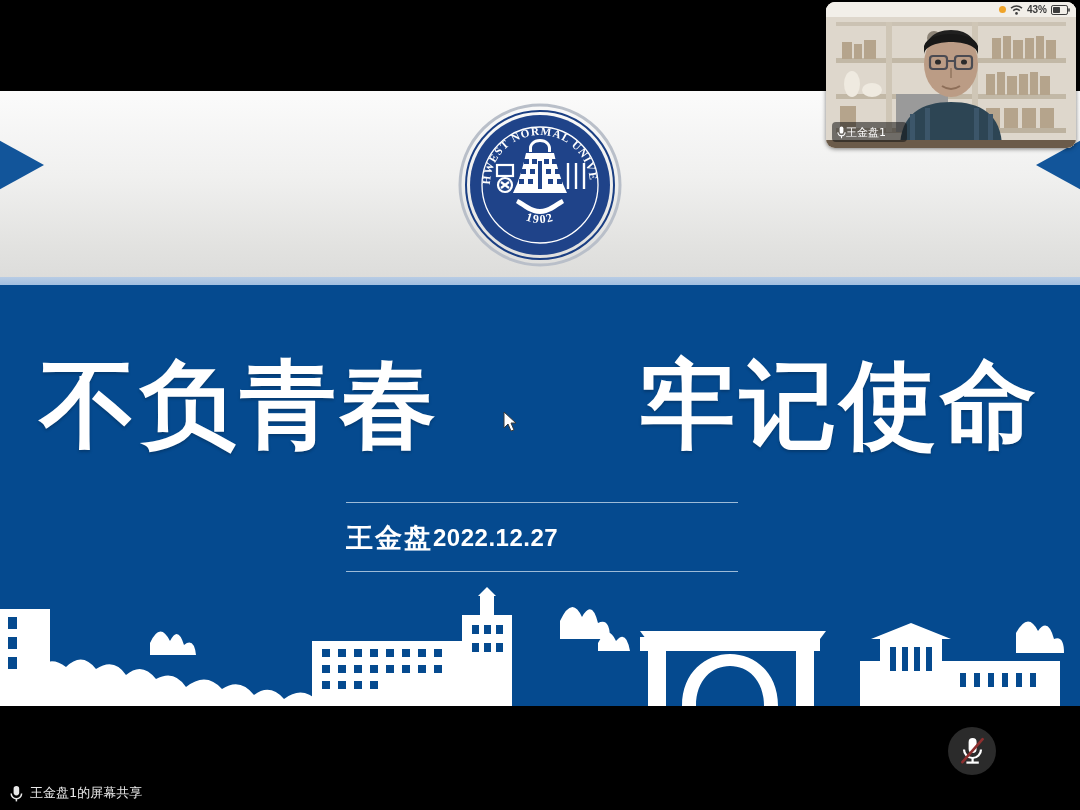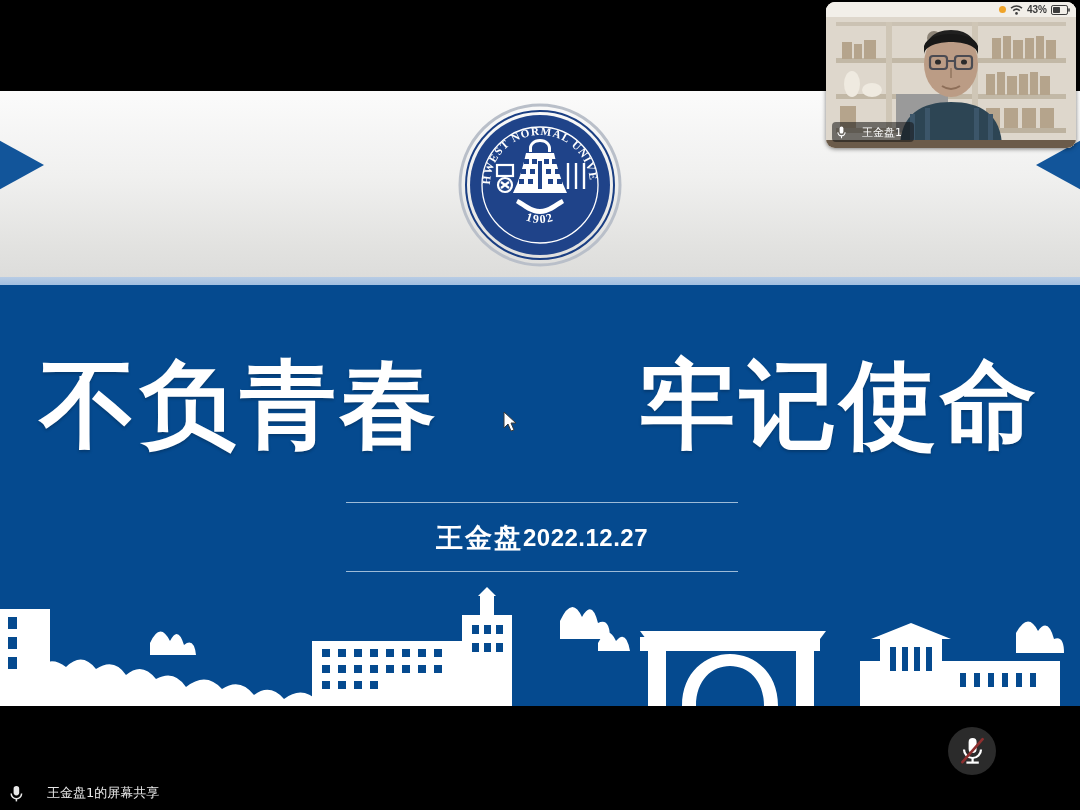--- a/index.html
+++ b/index.html
@@ -112,21 +112,20 @@
     width: 392px;
   }
   .sub-rule {
     height: 1px;
     background: #9dbbd8;
     width: 100%;
   }
   .sub-row {
     display: flex;
     align-items: center;
-    justify-content: center;
     padding: 17px 0 15px 0;
     color: #ffffff;
   }
   .sub-name {
     font-size: 27px;
     font-weight: bold;
     font-family: "DejaVu Sans", "Liberation Sans", sans-serif;
     letter-spacing: 2px;
   }
   .sub-date {
@@ -196,22 +195,22 @@
     font-weight: bold;
     font-family: "Liberation Sans", sans-serif;
   }
   .pip-namechip {
     position: absolute;
     left: 6px;
     bottom: 6px;
     height: 20px;
     display: flex;
     align-items: center;
-    gap: 16px;
-    padding: 0 12px 0 5px;
+    gap: 0;
+    padding: 0 21px 0 5px;
     border-radius: 4px;
     background: rgba(20,20,20,0.55);
     color: #ffffff;
     font-size: 11px;
     font-family: "DejaVu Sans", "Liberation Sans", sans-serif;
   }
 
   
   .mute-btn {
     position: absolute;
@@ -228,21 +227,21 @@
 
   
   .bottom-bar {
     position: absolute;
     left: 0;
     bottom: 0;
     width: 1080px;
     height: 34px;
     display: flex;
     align-items: center;
-    gap: 24px;
+    gap: 7px;
     padding-left: 10px;
     box-sizing: border-box;
     background: #000000;
     color: #e8e8e8;
     font-size: 13px;
     font-family: "DejaVu Sans", "Liberation Sans", sans-serif;
   }
 </style>
 </head>
 <body>

